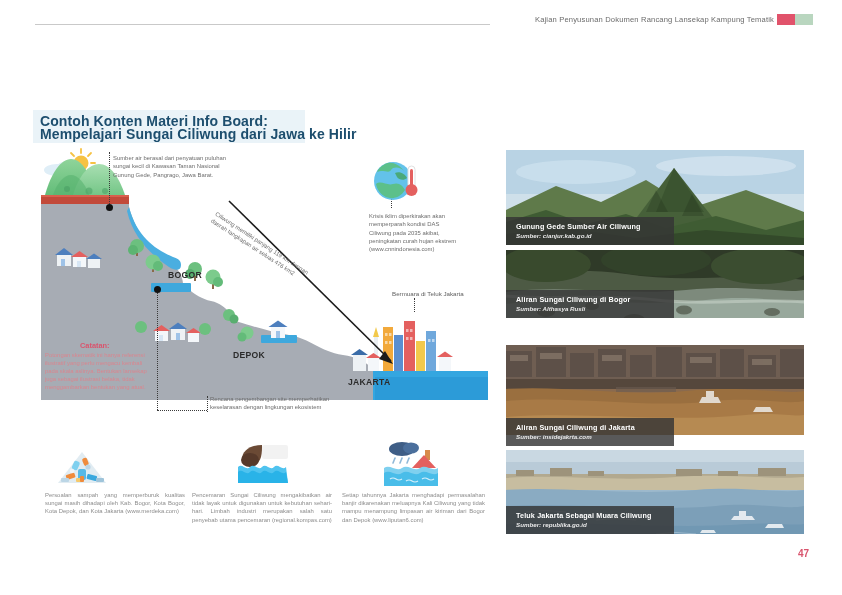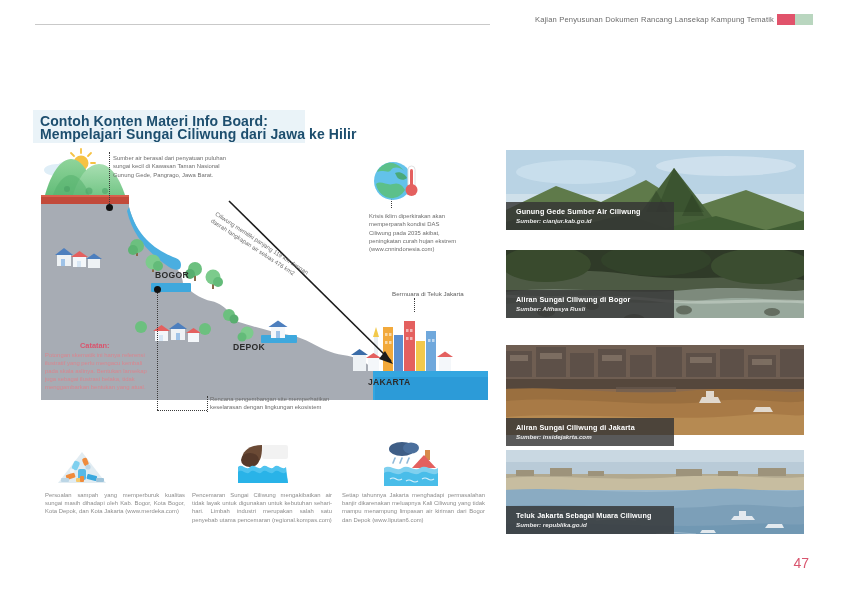--- a/index.html
+++ b/index.html
@@ -50,30 +50,30 @@
   
   .city{position:absolute;font-size:8.6px;font-weight:bold;color:#2b2b2b;letter-spacing:.3px;}
 
   
   .dotv{position:absolute;width:0;border-left:1.4px dotted #3a3a3a;}
   .doth{position:absolute;height:0;border-top:1.4px dotted #3a3a3a;}
   .dot{position:absolute;width:7px;height:7px;border-radius:50%;background:#111;}
 
   
   .photo{position:absolute;left:506px;width:298px;overflow:hidden;}
-  .p1{top:150px;height:80px;}
+  .p1{top:150px;height:95px;}
   .p2{top:250px;height:68px;}
   .p3{top:345px;height:101px;}
   .p4{top:450px;height:84px;}
   .cap{position:absolute;left:0;bottom:0;background:rgba(52,52,52,.82);padding:5px 8px 6px 10px;
        min-width:150px;max-width:200px;}
   .cap .t{font-size:7.2px;font-weight:bold;color:#fff;letter-spacing:.15px;white-space:nowrap;}
   .cap .s{font-size:6.2px;font-style:italic;font-weight:bold;color:#e8e8e8;white-space:nowrap;margin-top:1px;}
 
-  .pageno{position:absolute;right:33px;bottom:24px;font-size:14px;font-weight:normal;color:#d9556e;}
+  .pageno{position:absolute;right:33px;bottom:36px;font-size:10px;font-weight:bold;color:#d9556e;}
 
   .ico{position:absolute;}
 </style>
 </head>
 <body>
 
 <div class="page">
 
   <div class="hdr-rule"></div>
   <div class="hdr-text">Kajian Penyusunan Dokumen Rancang Lansekap Kampung Tematik</div>
@@ -255,23 +255,23 @@
         <path d="M-2,6 L6,0.5 L14,6 Z" fill="#e4605f"></path>
       </g>
     </g>
 
     <g>
       <line x1="196" y1="56" x2="358" y2="216" stroke="#1c1c1c" stroke-width="1.6"></line>
       <path d="M360,219 L346,214 L352,206 Z" fill="#1c1c1c"></path>
     </g>
   </svg>
 
-  <div class="city" style="left:155px;top:270px;">BOGOR</div>
-  <div class="city" style="left:233px;top:342px;">DEPOK</div>
-  <div class="city" style="left:368px;top:377px;">JAKARTA</div>
+  <div class="city" style="left:168px;top:270px;">BOGOR</div>
+  <div class="city" style="left:233px;top:350px;">DEPOK</div>
+  <div class="city" style="left:348px;top:377px;">JAKARTA</div>
 
   <div class="tb annot-src">Sumber air berasal dari penyatuan puluhan sungai kecil di Kawasan Taman Nasional Gunung Gede, Pangrago, Jawa Barat.</div>
   <div class="diag-text">Ciliwung memiliki panjang 119 km dengan daerah tangkapan air seluas 476 km2</div>
   <div class="tb annot-clim">Krisis iklim diperkirakan akan memperparah kondisi DAS Ciliwung pada 2035 akibat, peningkatan curah hujan ekstrem (www.cnnindonesia.com)</div>
   <div class="tb annot-muara">Bermuara di Teluk Jakarta</div>
   <div class="tb annot-site">Rencana pengembangan site memperhatikan keselarasan dengan lingkungan ekosistem</div>
 
   <div class="dotv" style="left:109px;top:152px;height:56px;"></div>
   <div class="dot" style="left:106px;top:204px;"></div>
   <div class="dotv" style="left:157px;top:290px;height:120px;"></div>

